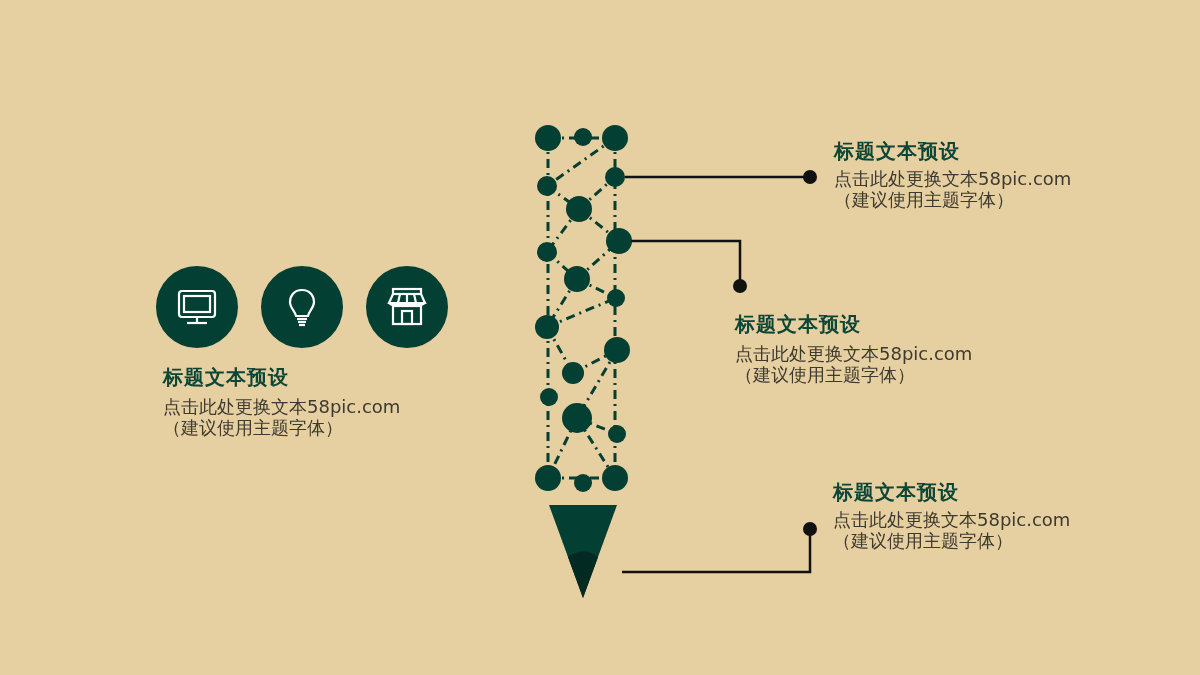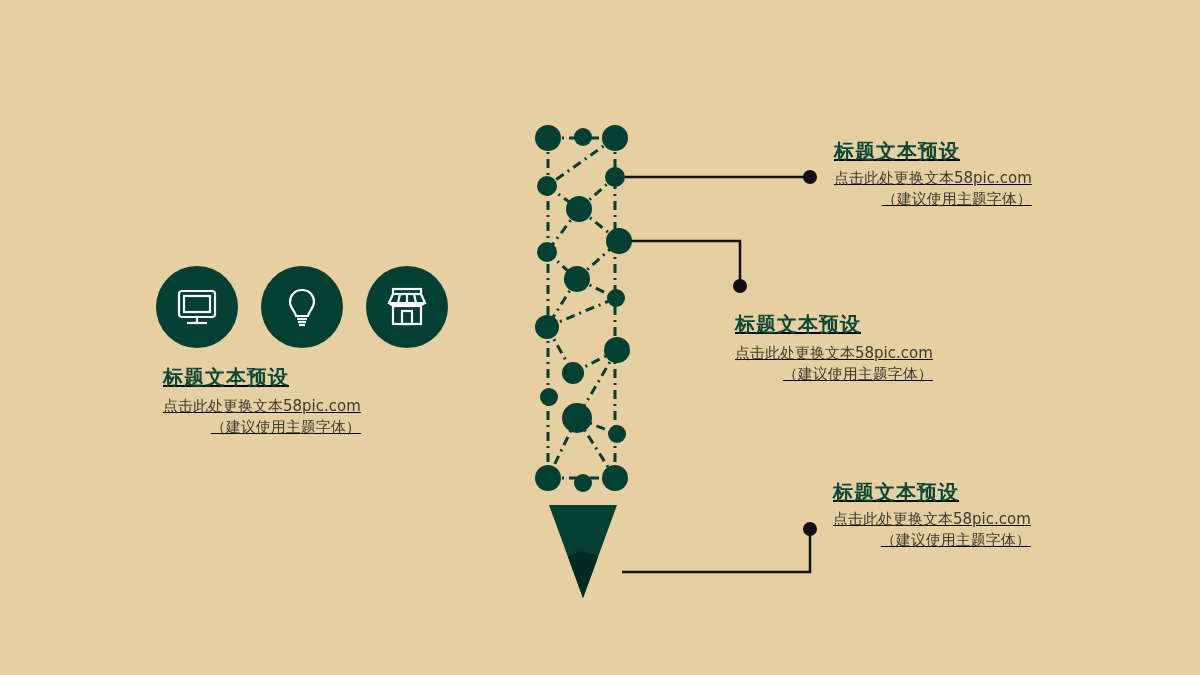--- a/index.html
+++ b/index.html
@@ -3,27 +3,27 @@
 <meta charset="utf-8">
 <style>
   html, body { margin:0; padding:0; }
   body {
     width:1200px; height:675px; overflow:hidden;
     background:#e6cfa0;
     font-family:"DejaVu Sans", "Liberation Sans", sans-serif;
     position:relative;
   }
   #canvas { position:absolute; left:0; top:0; }
-  .block { position:absolute;text-decoration:underline; }
+  .block { position:absolute; }
   .title {
     font-size:20px; font-weight:bold; color:#0b4636;
     letter-spacing:1px; line-height:26px; white-space:nowrap;
   }
   .desc {
-    font-size:15px; color:#3d3a30; line-height:21px; white-space:nowrap;text-align:right;
+    font-size:18px; color:#3d3a30; line-height:21px; white-space:nowrap;
   }
   .icon-circle {
     position:absolute; width:82px; height:82px; border-radius:50%;
     background:#033f32;
     display:flex; align-items:center; justify-content:center;
   }
 </style>
 </head>
 <body>
 

